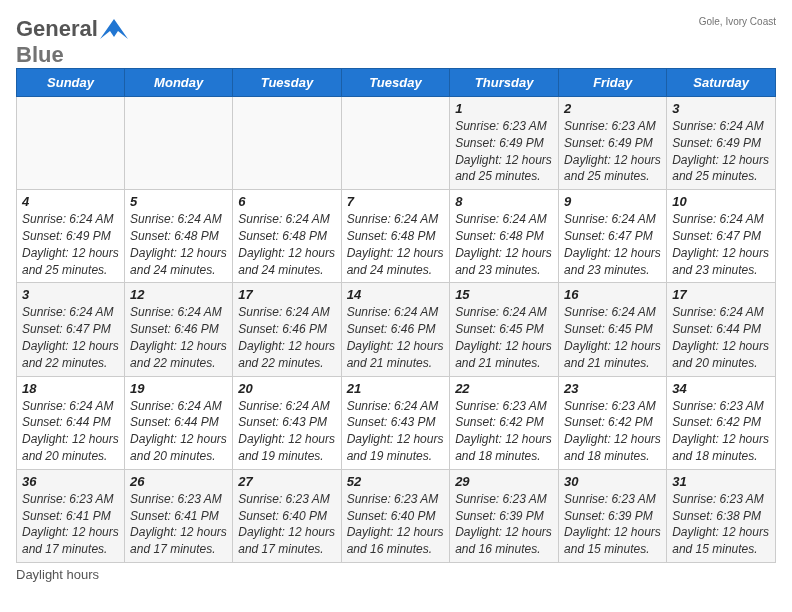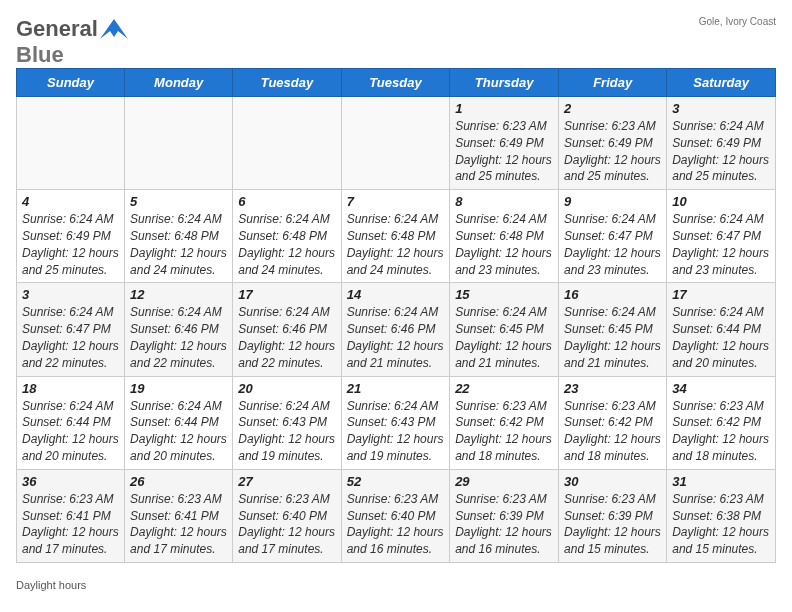--- a/index.html
+++ b/index.html
@@ -83,22 +83,22 @@
     }
     .day-info {
       font-size: 12px;
       color: #333;
       line-height: 1.4;
     }
     .empty-cell {
       background: #f9f9f9 !important;
     }
     .footer {
-      margin-top: 16px;
-      font-size: 11px;
+      margin-top: 4px;
+      font-size: 13px;
       color: #555;
     }
   </style>
 </head>
 <body>
 
 <div class="header">
   <div class="logo">
     <div class="logo-text">
       <span class="logo-general">General</span>

